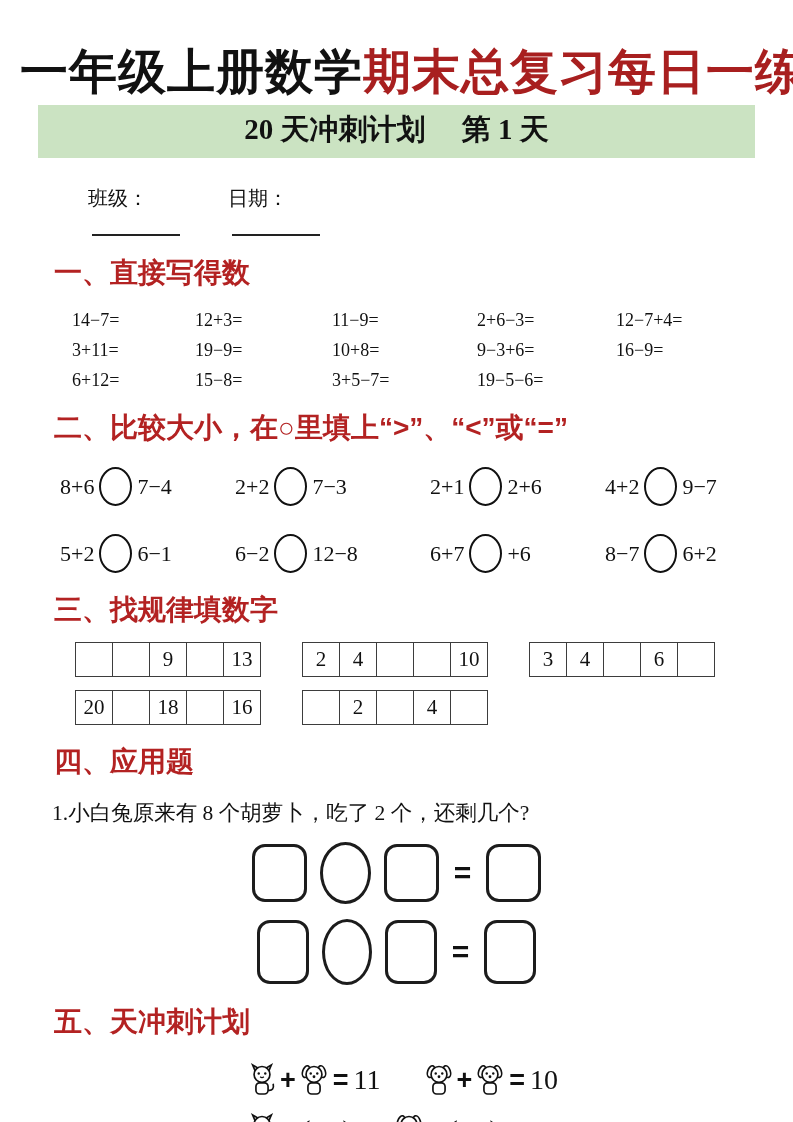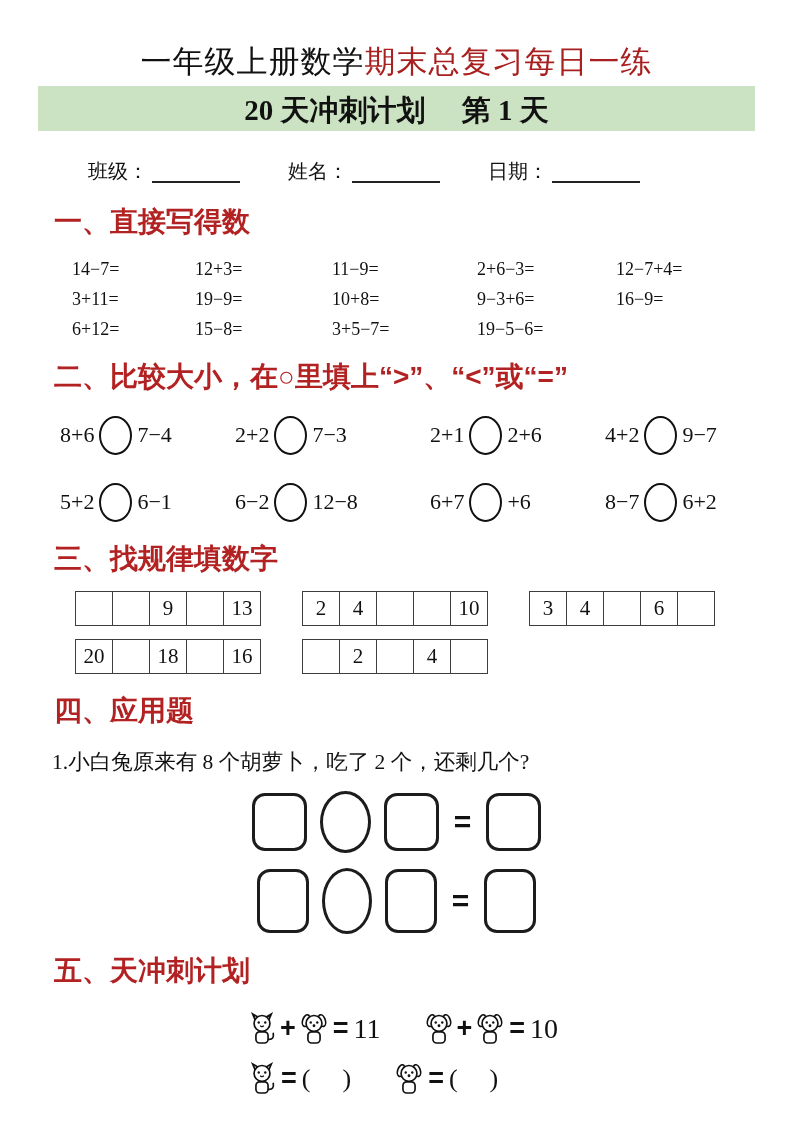--- a/index.html
+++ b/index.html
@@ -9,44 +9,44 @@
     margin:0 auto;
     background:#fff;
     overflow:hidden;
     font-family:"Liberation Serif", serif;
     color:#111;
   }
   
   .title{
     margin:44px 20px 0;
     text-align:center;
-    font-size:31px;
-    font-weight:400;
+    font-size:48px;
+    font-weight:700;
     letter-spacing:1px;
     line-height:1.15;
     white-space:nowrap;
   }
   .title .t-red{color:var(--title-red,#a81f1f);}
   
   .banner{
     margin:6px 38px 0;
     background:var(--banner-green,#cbe3c2);
     text-align:center;
     font-size:29px;
     font-weight:600;
-    padding:5px 0 0;
+    padding:5px 0 8px;
   }
   
   .form-row{
     margin:27px 0 0 88px;
     font-size:20px;
     display:flex;
     align-items:flex-end;
   }
-  .form-item{margin-right:48px;display:flex;align-items:center;}
+  .form-item{margin-right:48px;display:flex;align-items:flex-start;flex-direction:column;}
   .blank{
     display:inline-block;width:88px;height:22px;
     border-bottom:2px solid #222;margin-left:4px;
   }
   
   .sec-h{
     color:var(--accent-red,#b32222);
     font-weight:700;
     font-size:28px;
     margin:18px 0 0 54px;
@@ -110,24 +110,20 @@
 
 <div class="page">
 
   <div class="title"><span>一年级上册数学</span><span class="t-red">期末总复习每日一练</span></div>
 
   <div class="banner">20 天冲刺计划　 第 1 天</div>
 
   <div class="form-row">
     <div class="form-item">
       <span>班级：</span>
-      <span class="blank"></span>
-    </div>
-    <div class="form-item">
-      <span>姓名：</span>
       <span class="blank"></span>
     </div>
     <div class="form-item">
       <span>日期：</span>
       <span class="blank"></span>
     </div>
   </div>
 
   <div class="sec-h">一、直接写得数</div>
   <div class="arith">

